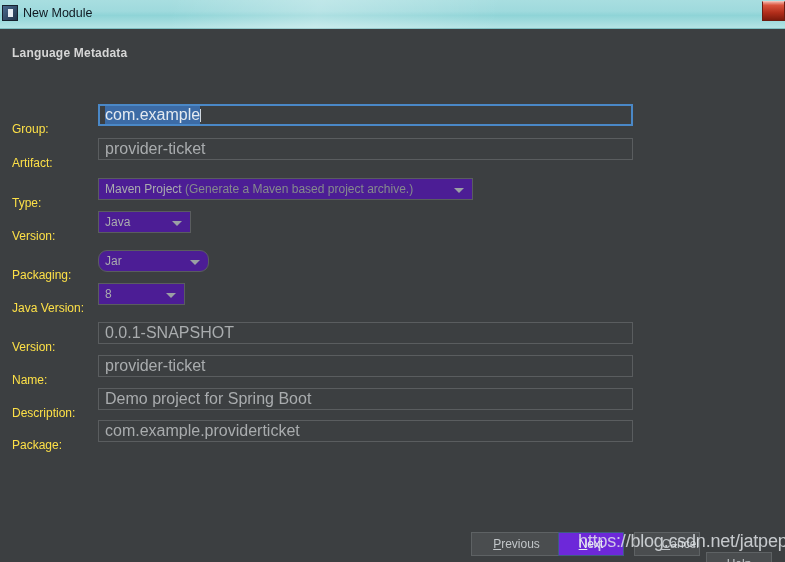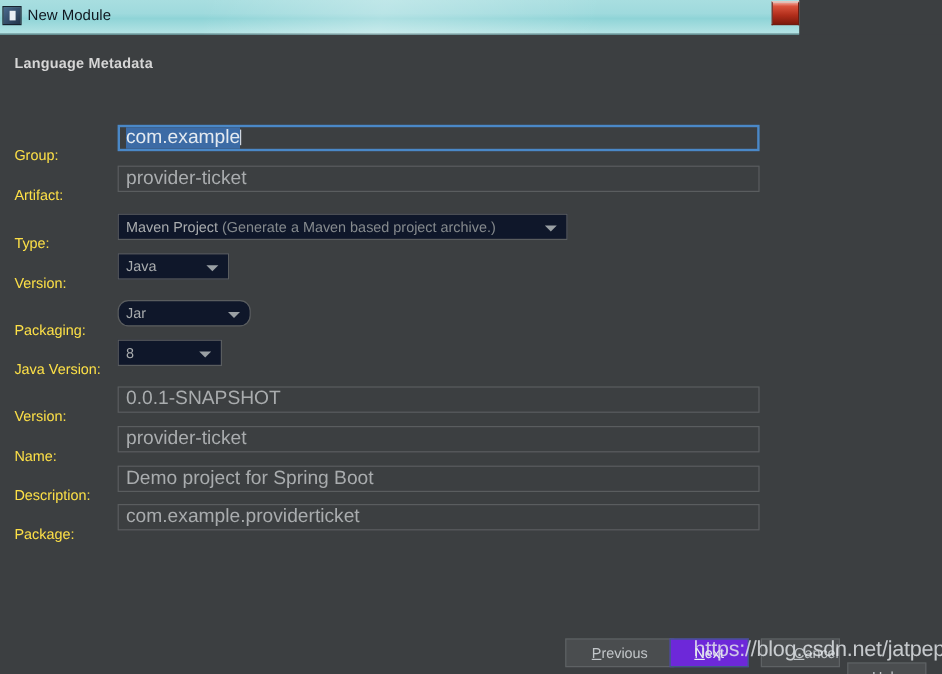--- a/index.html
+++ b/index.html
@@ -13,21 +13,21 @@
     font-family: "Liberation Sans", sans-serif;
     overflow: hidden;
     position: relative;
     color: #bbbbbb;
   }
 
   
   #titlebar {
     position: absolute;
     left: 0; top: 0;
-    width: 666px;
+    width: 785px;
     height: 29px;
     background: linear-gradient(to bottom, #a8dee0 0%, #9fdadd 40%, #8fd4d7 55%, #b5e4e5 100%);
     border-bottom: 1px solid #7fbfc2;
     box-sizing: border-box;
   }
   #titlebar .sheen {
     position: absolute;
     left: 170px; top: 0;
     width: 330px; height: 29px;
     background: linear-gradient(105deg, rgba(255,255,255,0) 0%, rgba(255,255,255,0.28) 45%, rgba(255,255,255,0) 100%);
@@ -130,21 +130,21 @@
     background: #cfd6de;
     vertical-align: -2px;
     margin-left: 0px;
   }
 
   .combo {
     position: absolute;
     left: 98px;
     top: 0;
     height: 22px;
-    background: #0f172a;
+    background: #4c1d95;
     border: 1px solid #5a5d5f;
     box-sizing: border-box;
     font-size: 12px;
     color: #a9acae;
     line-height: 20px;
     padding-left: 6px;
     white-space: nowrap;
     overflow: hidden;
   }
   .combo .muted { color: #858a8d; }

